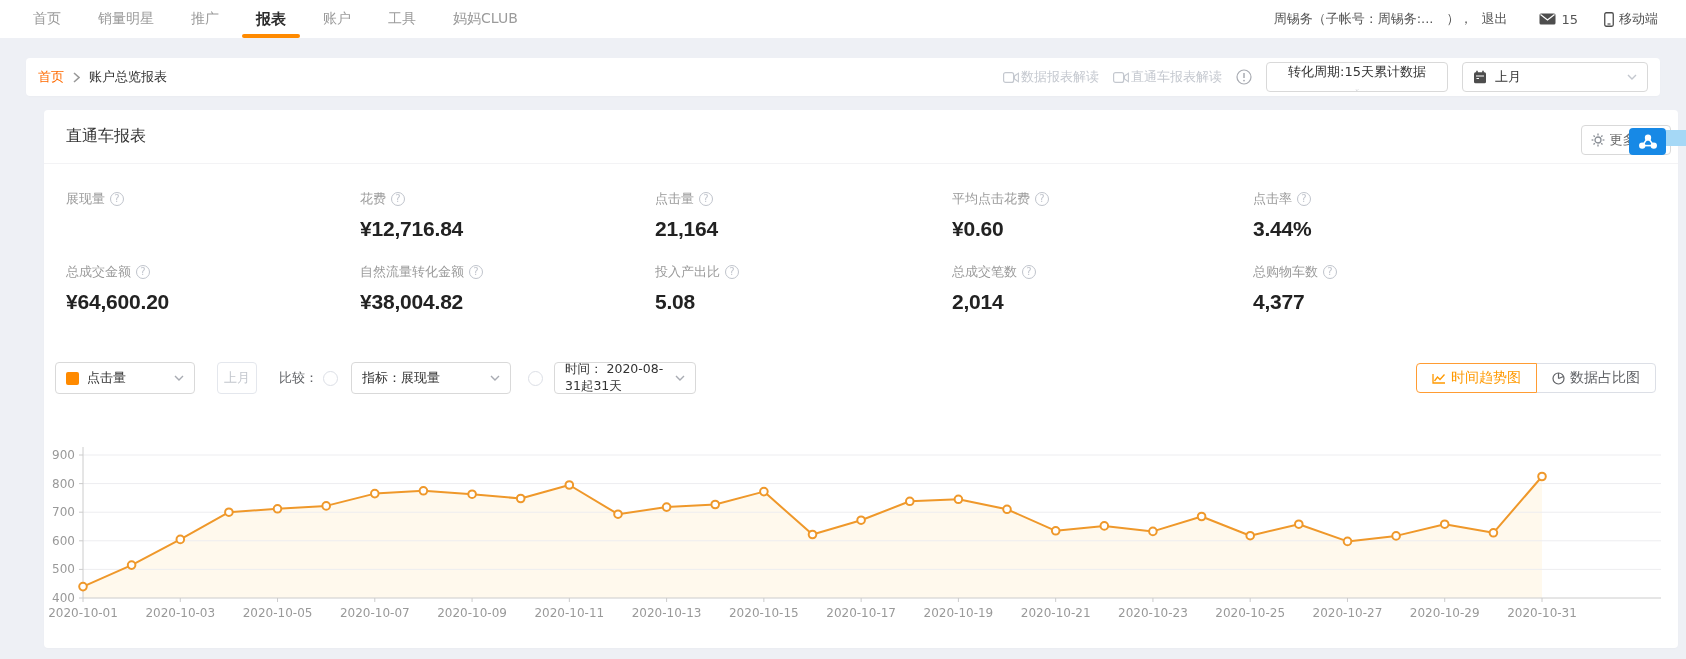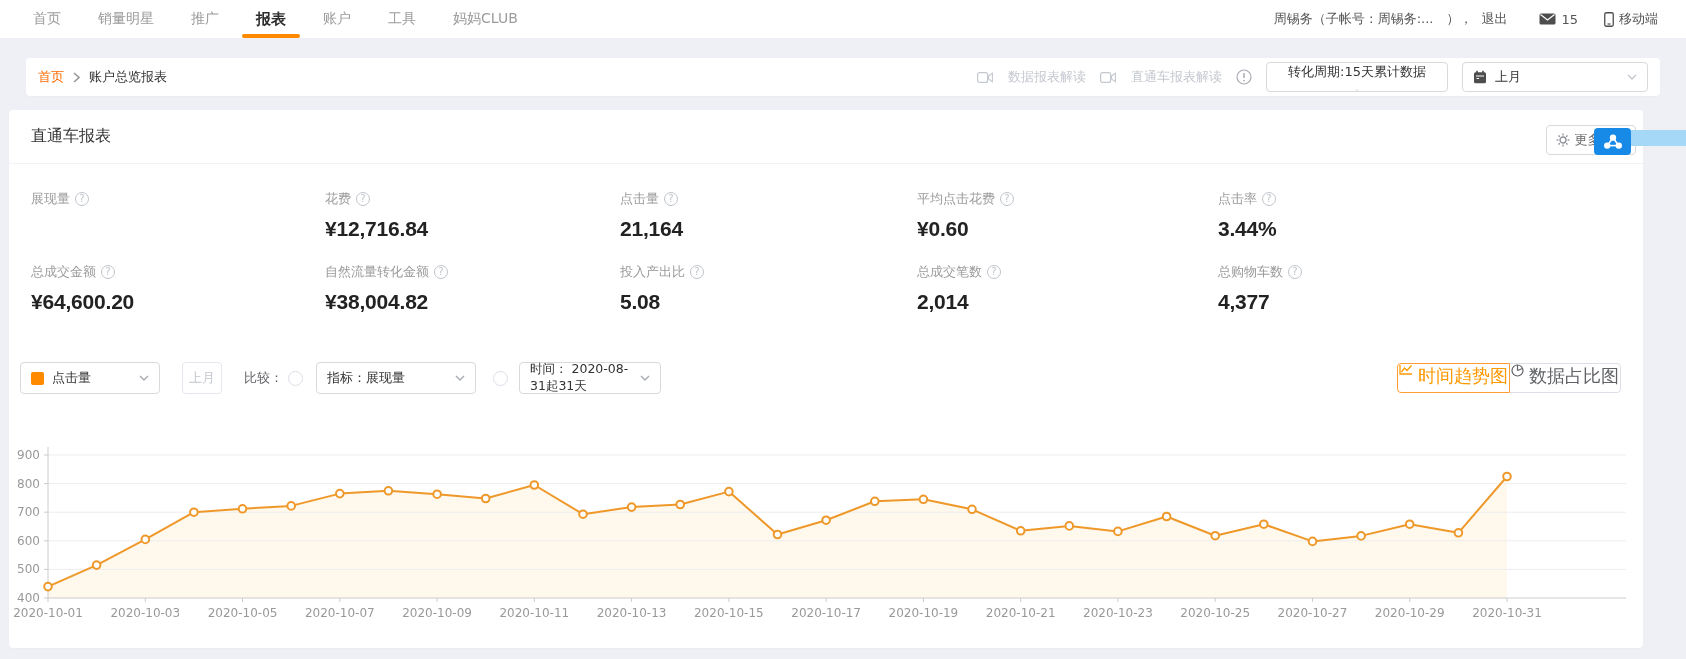--- a/index.html
+++ b/index.html
@@ -15,28 +15,28 @@
   .topnav .nav-right { margin-left:auto; display:flex; align-items:center; gap:9px; font-size:13px; color:#555; }
   .nav-right .sep { width:14px; }
   .msg-box, .mobile-box { display:flex; align-items:center; gap:5px; cursor:pointer; }
 
   
   .crumb-card { position:absolute; left:26px; top:58px; width:1634px; height:38px; background:#fff; border-radius:4px; display:flex; align-items:center; padding:0 12px; font-size:13px; box-shadow:0 1px 2px rgba(0,0,0,0.02); }
   .crumb-home { color:#ff6a00; cursor:pointer; }
   .crumb-sep { margin:0 9px; display:flex; align-items:center; }
   .crumb-cur { color:#333; }
   .crumb-right { margin-left:auto; display:flex; align-items:center; gap:14px; }
-  .guide-link { display:flex; align-items:center; gap:15px; color:#c4c8cf; cursor:pointer; }
+  .guide-link { display:flex; align-items:center; gap:2px; color:#c4c8cf; cursor:pointer; }
   .select { height:30px; border:1px solid #d9d9d9; border-radius:4px; background:#fff; display:flex; align-items:center; padding:0 10px; gap:8px; color:#333; cursor:pointer; }
   .select .grow { flex:1; }
   .sel-period { width:182px;flex-direction:column; }
   .sel-month  { width:186px; }
 
   
-  .panel { position:absolute; left:9px; top:110px; width:1634px; height:538px; background:#fff; border-radius:4px; box-shadow:0 1px 2px rgba(0,0,0,0.02); }
+  .panel { position:absolute; left:44px; top:110px; width:1634px; height:538px; background:#fff; border-radius:4px; box-shadow:0 1px 2px rgba(0,0,0,0.02); }
   .panel-header { height:54px; display:flex; align-items:center; padding:0 22px; border-bottom:1px solid #f3f3f5; }
   .panel-title { font-size:16px; color:#333; }
   .more-btn { position:absolute; left:1537px; top:15px; width:90px; height:30px; border:1px solid #d9d9d9; border-radius:4px; background:#fff; display:flex; align-items:center; justify-content:center; gap:5px; font-size:13px; color:#666; cursor:pointer; }
 
   
   .ext-icon { position:absolute; left:1585px; top:18px; width:37px; height:27px; background:#1789e6; border-radius:4px; display:flex; align-items:center; justify-content:center; cursor:pointer; z-index:9; }
   .ext-strip { position:absolute; left:1622px; top:20px; width:64px; height:16px; background:#a5d8f6; z-index:8; }
 
   
   .metrics { position:absolute; left:22px; top:80px; width:1590px; display:grid; grid-template-columns:294px 295px 297px 301px 1fr; row-gap:22px; }
@@ -48,21 +48,21 @@
   .controls { position:absolute; left:11px; top:252px; width:1612px; height:32px; display:flex; align-items:center; }
   .sel-series { width:140px; height:32px; }
   .swatch { width:13px; height:13px; background:#ff8a00; border-radius:2px; }
   .lastmonth-btn { margin-left:22px; width:40px; height:32px; border:1px solid #e4e7ed; border-radius:4px; background:#fff; color:#c3c7ce; font-size:13px; cursor:pointer; }
   .cmp-label { margin-left:22px; font-size:13px; color:#606266; }
   .radio { width:15px; height:15px; border:1px solid #dcdfe6; border-radius:50%; background:#fff; margin-left:5px; cursor:pointer; }
   .sel-indicator { width:160px; height:32px; margin-left:13px; }
   .radio2 { margin-left:17px; }
   .sel-time { width:142px; height:32px; margin-left:11px; font-size:12.5px; }
   .view-toggle { margin-left:auto; margin-right:11px; display:flex; }
-  .vt-btn { height:30px; padding:0 1px; display:flex; gap:5px; font-size:18px; background:#fff; cursor:pointer; white-space:nowrap; }
+  .vt-btn { height:30px; padding:0 15px; display:flex; align-items:center; gap:5px; font-size:14px; background:#fff; cursor:pointer; white-space:nowrap; }
   .vt-trend { border:1px solid #ff9c33; color:#ff9900; border-radius:4px 0 0 4px; z-index:2; }
   .vt-pie { border:1px solid #dcdfe6; color:#606266; border-radius:0 4px 4px 0; margin-left:-1px; }
 
   .chart-wrap { position:absolute; left:0; top:324px; width:1634px; height:200px; }
   .chart-wrap svg text { font-family:"DejaVu Sans",sans-serif; }
   .sel-label { font-size:13px; }
   .crumb-card .select { font-size:13px; }
 </style>
 </head>
 <body>

